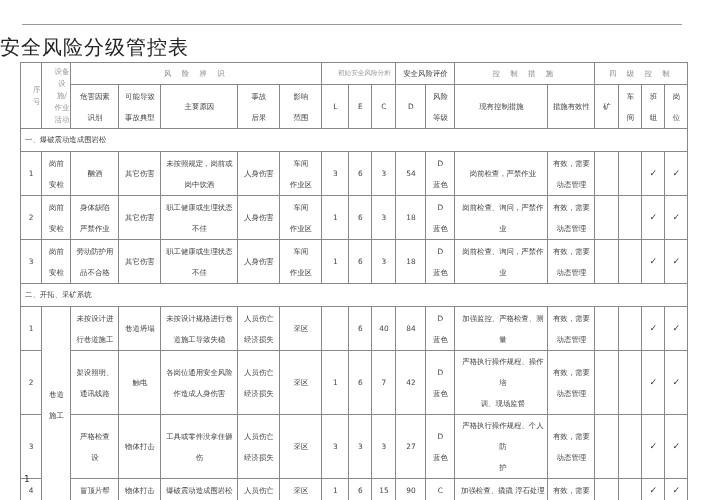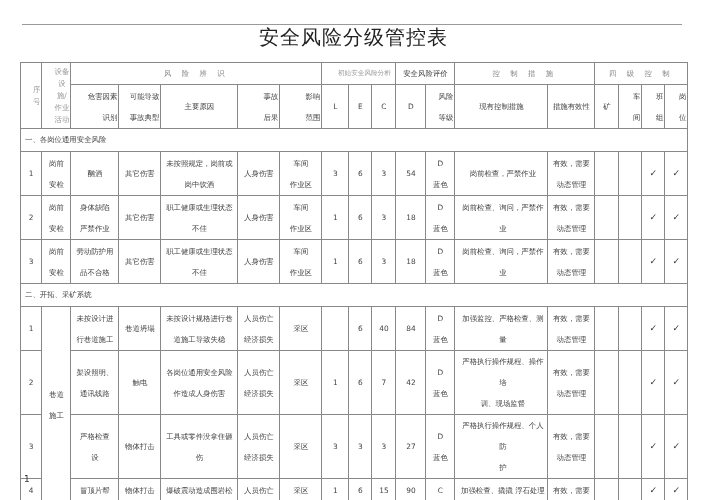--- a/index.html
+++ b/index.html
@@ -1,25 +1,25 @@
 <!DOCTYPE html>
 <html><head>
 <meta charset="utf-8">
 <style>
   html, body { margin:0; padding:0; background:#fff; }
   body { width:707px; height:500px; position:relative; overflow:hidden;
          font-family:"DejaVu Sans", sans-serif; color:#333; }
   .topline { position:absolute; left:22px; top:24px; width:660px; height:1px; background:#999; }
-  .title { position:absolute; left:0; width:707px; top:24px; text-align:center;
+  .title { position:absolute; left:0; width:707px; top:34px; 
            font-size:20px; color:#222; letter-spacing:1px; }
   table { position:absolute; left:20px; top:62px; border-collapse:collapse; table-layout:fixed; }
   td { border:1px solid #888; font-size:7.4px; text-align:center; vertical-align:middle;
        padding:0 1px; line-height:21px; color:#444; overflow:hidden; }
   td.hd { line-height:12px; }
-  td.hd2 { line-height:21px;text-align:right; }
+  td.hd2 { line-height:21px; }
   td.light { color:#888; letter-spacing:4px;margin-top:24px; }
   td.lighter { color:#999;padding-left:12px; }
   td.left { text-align:center; padding-left:4px; }
   td.section { text-align:left; padding-left:4px; line-height:22px; }
   td.check { font-size:9px; color:#333; }
   .pagenum { position:absolute; left:24px; top:474px; font-size:9px; color:#333; }
 </style>
 </head>
 <body>
 
@@ -69,21 +69,21 @@
       <td>D</td>
       <td class="hd2"><span>风险</span><br><span>等级</span></td>
       <td>现有控制措施</td>
       <td>措施有效性</td>
       <td>矿</td>
       <td class="hd2"><span>车</span><br><span>间</span></td>
       <td class="hd2"><span>班</span><br><span>组</span></td>
       <td class="hd2"><span>岗</span><br><span>位</span></td>
     </tr>
   <tr style="height: 22px;">
-        <td colspan="18" class="section">一、各岗位通用安全风险</td>
+        <td colspan="18" class="section">一、爆破震动造成围岩松</td>
       </tr>
       <tr style="height: 44px;">
         <td><span>1</span></td>
         <td><span>岗前</span><br><span>安检</span></td>
         <td><span>酗酒</span></td>
         <td><span>其它伤害</span></td>
         <td><span>未按照规定，岗前或</span><br><span>岗中饮酒</span></td>
         <td><span>人身伤害</span></td>
         <td><span>车间</span><br><span>作业区</span></td>
         <td><span>3</span></td>

